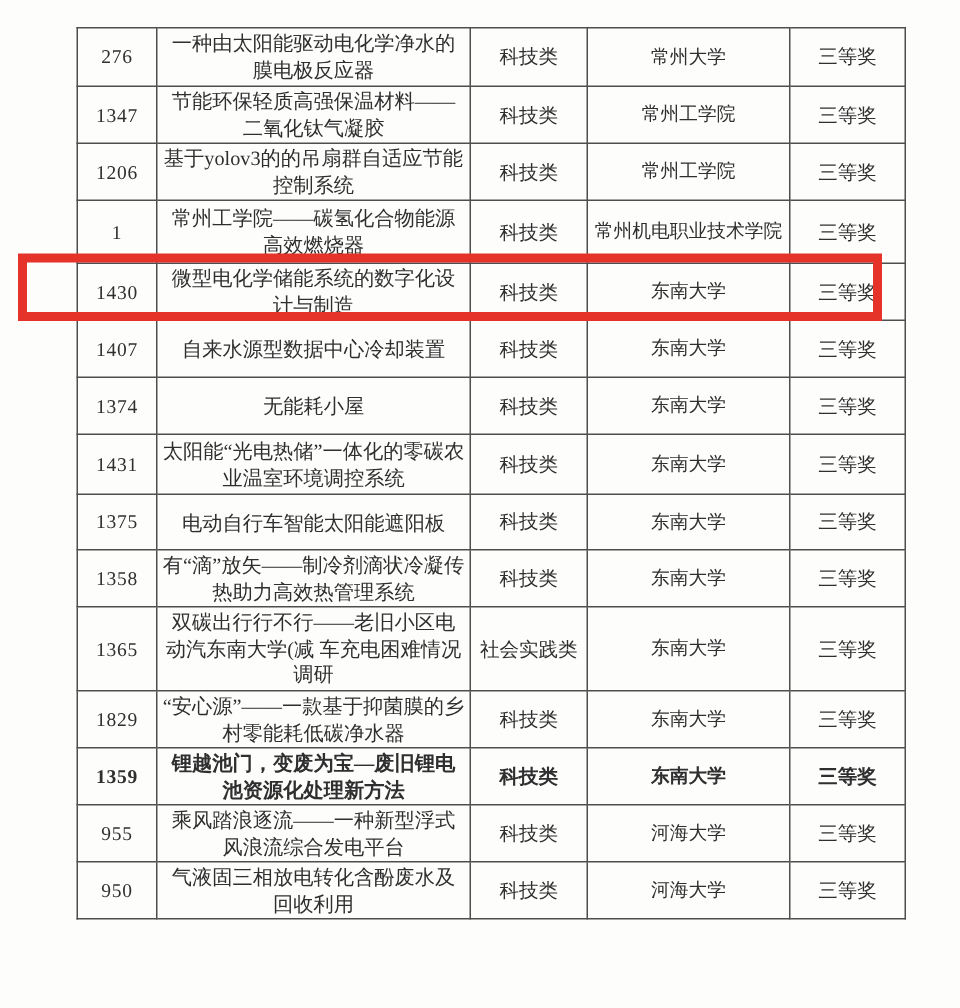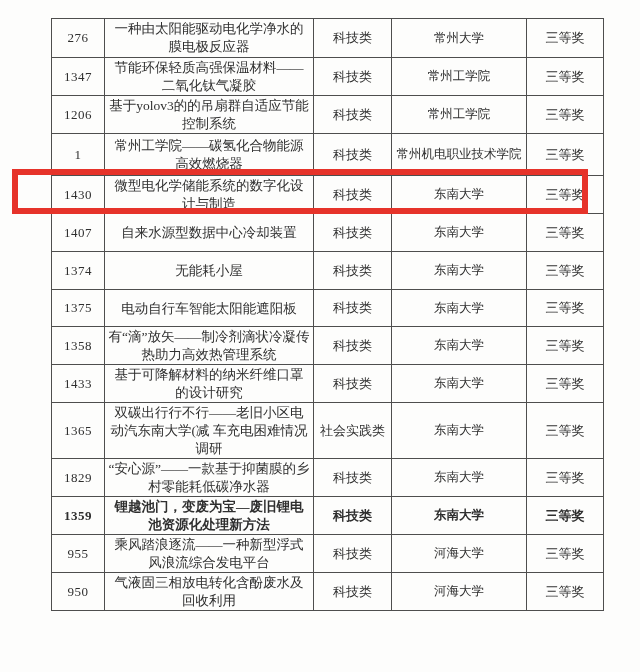--- a/index.html
+++ b/index.html
@@ -117,37 +117,37 @@
     <td class="c-uni">东南大学</td>
     <td class="c-award">三等奖</td>
   </tr>
         <tr class="r7">
     <td class="c-id">1374</td>
     <td class="c-title">无能耗小屋</td>
     <td class="c-cat">科技类</td>
     <td class="c-uni">东南大学</td>
     <td class="c-award">三等奖</td>
   </tr>
+        <tr class="r8">
+    <td class="c-id">1431</td>
+    <td class="c-title">太阳能“光电热储”一体化的零碳农业温室环境调控系统</td>
+    <td class="c-cat">科技类</td>
+    <td class="c-uni">东南大学</td>
+    <td class="c-award">三等奖</td>
+  </tr>
         <tr class="r9">
     <td class="c-id">1375</td>
     <td class="c-title">电动自行车智能太阳能遮阳板</td>
     <td class="c-cat">科技类</td>
     <td class="c-uni">东南大学</td>
     <td class="c-award">三等奖</td>
   </tr>
         <tr class="r10">
     <td class="c-id">1358</td>
     <td class="c-title">有“滴”放矢——制冷剂滴状冷凝传热助力高效热管理系统</td>
-    <td class="c-cat">科技类</td>
-    <td class="c-uni">东南大学</td>
-    <td class="c-award">三等奖</td>
-  </tr>
-        <tr class="r11">
-    <td class="c-id">1433</td>
-    <td class="c-title">基于可降解材料的纳米纤维口罩的设计研究</td>
     <td class="c-cat">科技类</td>
     <td class="c-uni">东南大学</td>
     <td class="c-award">三等奖</td>
   </tr>
         <tr class="r12">
     <td class="c-id">1365</td>
     <td class="c-title">双碳出行行不行——老旧小区电动汽东南大学(减 车充电困难情况调研</td>
     <td class="c-cat">社会实践类</td>
     <td class="c-uni">东南大学</td>
     <td class="c-award">三等奖</td>

